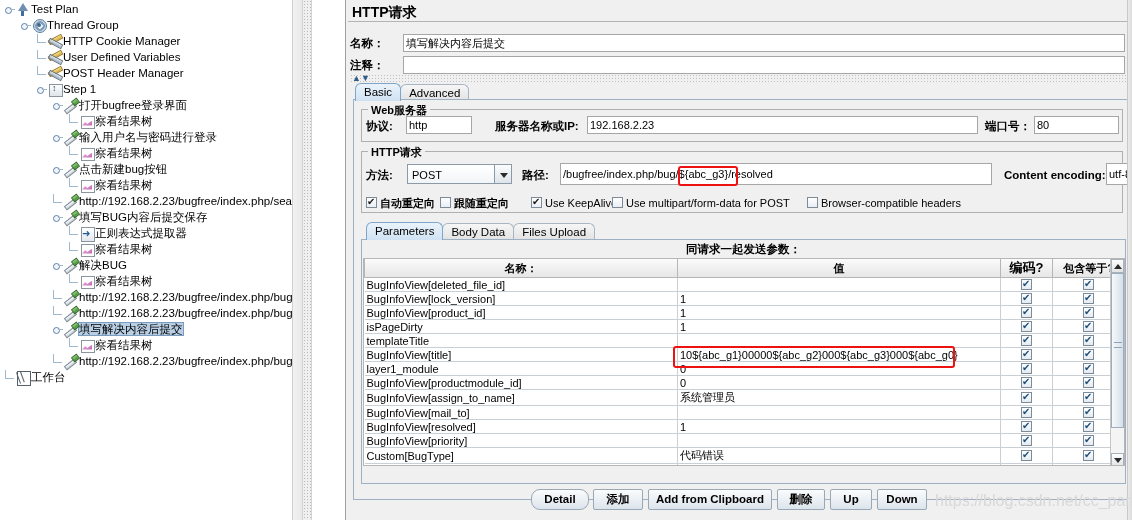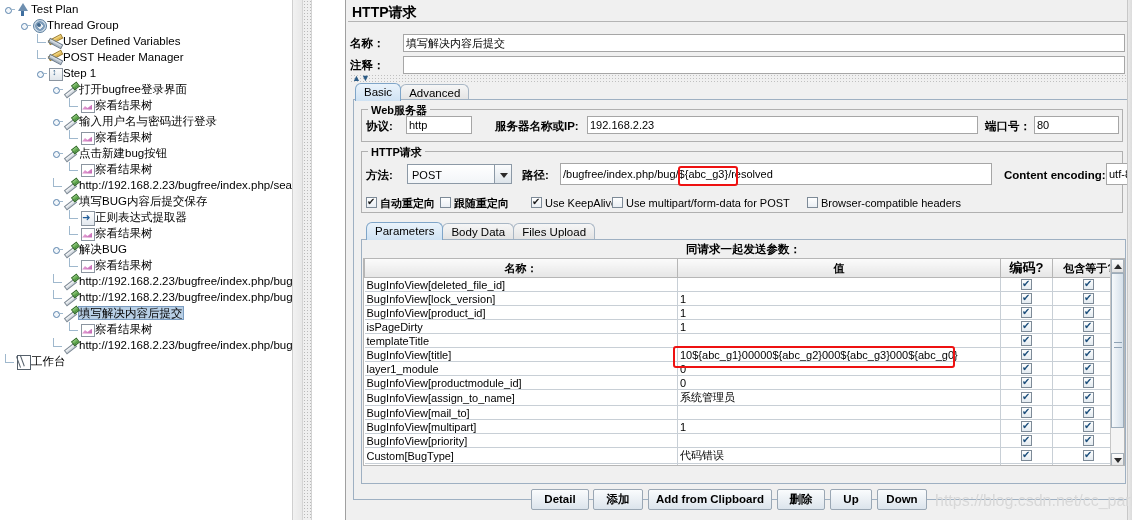--- a/index.html
+++ b/index.html
@@ -293,20 +293,21 @@
 </style>
 </head>
 <body>
 
 <div id="app">
 
   <div id="tree-panel">
     <div id="tree-rows">
         <div class="tree-row"><span class="spacer" style="width: 2px;"></span><span class="handle"></span><span class="ti ico-testplan"></span><span class="tree-label">Test Plan</span></div>
         <div class="tree-row"><span class="spacer" style="width: 18px;"></span><span class="handle"></span><span class="ti ico-gear"></span><span class="tree-label">Thread Group</span></div>
+        <div class="tree-row"><span class="spacer" style="width: 34px;"></span><span class="elbow"></span><span class="ti ico-wrench"></span><span class="tree-label">HTTP Cookie Manager</span></div>
         <div class="tree-row"><span class="spacer" style="width: 34px;"></span><span class="elbow"></span><span class="ti ico-wrench"></span><span class="tree-label">User Defined Variables</span></div>
         <div class="tree-row"><span class="spacer" style="width: 34px;"></span><span class="elbow"></span><span class="ti ico-wrench"></span><span class="tree-label">POST Header Manager</span></div>
         <div class="tree-row"><span class="spacer" style="width: 34px;"></span><span class="handle"></span><span class="ti ico-ctrl"></span><span class="tree-label">Step 1</span></div>
         <div class="tree-row"><span class="spacer" style="width: 50px;"></span><span class="handle"></span><span class="ti ico-sampler"></span><span class="tree-label">打开bugfree登录界面</span></div>
         <div class="tree-row"><span class="spacer" style="width: 66px;"></span><span class="elbow"></span><span class="ti ico-listener"></span><span class="tree-label">察看结果树</span></div>
         <div class="tree-row"><span class="spacer" style="width: 50px;"></span><span class="handle"></span><span class="ti ico-sampler"></span><span class="tree-label">输入用户名与密码进行登录</span></div>
         <div class="tree-row"><span class="spacer" style="width: 66px;"></span><span class="elbow"></span><span class="ti ico-listener"></span><span class="tree-label">察看结果树</span></div>
         <div class="tree-row"><span class="spacer" style="width: 50px;"></span><span class="handle"></span><span class="ti ico-sampler"></span><span class="tree-label">点击新建bug按钮</span></div>
         <div class="tree-row"><span class="spacer" style="width: 66px;"></span><span class="elbow"></span><span class="ti ico-listener"></span><span class="tree-label">察看结果树</span></div>
         <div class="tree-row"><span class="spacer" style="width: 50px;"></span><span class="elbow"></span><span class="ti ico-sampler"></span><span class="tree-label">http://192.168.2.23/bugfree/index.php/search/userList</span></div>
@@ -462,21 +463,21 @@
               <td class="c"><span class="cellchk"></span></td>
               <td class="c"><span class="cellchk"></span></td>
             </tr>
             <tr>
               <td>BugInfoView[mail_to]</td>
               <td></td>
               <td class="c"><span class="cellchk"></span></td>
               <td class="c"><span class="cellchk"></span></td>
             </tr>
             <tr>
-              <td>BugInfoView[multipart]</td>
+              <td>BugInfoView[resolved]</td>
               <td>1</td>
               <td class="c"><span class="cellchk"></span></td>
               <td class="c"><span class="cellchk"></span></td>
             </tr>
             <tr>
               <td>BugInfoView[priority]</td>
               <td></td>
               <td class="c"><span class="cellchk"></span></td>
               <td class="c"><span class="cellchk"></span></td>
             </tr>
@@ -496,21 +497,21 @@
       </table>
       <div id="vscroll">
         <div class="sb-btn up"></div>
         <div id="sb-thumb"></div>
         <div class="sb-btn down"></div>
       </div>
     </div>
   </div>
 
   <div class="btnrow" id="btnrow">
-      <div class="jbtn" style="left: 170px; width: 58px;">Detail</div>
+      <div class="jbtn" style="left: 170px; width: 58px; border-radius: 9px;">Detail</div>
       <div class="jbtn" style="left: 232px; width: 50px;">添加</div>
       <div class="jbtn" style="left: 287px; width: 124px;">Add from Clipboard</div>
       <div class="jbtn" style="left: 416px; width: 48px;">删除</div>
       <div class="jbtn" style="left: 469px; width: 42px;">Up</div>
       <div class="jbtn" style="left: 516px; width: 50px;">Down</div>
     </div>
 
   <div class="redbox" style="left:678px; top:166px; width:60px; height:20px;"></div>
   <div class="redbox" style="left:673px; top:346px; width:282px; height:22px;"></div>
 

